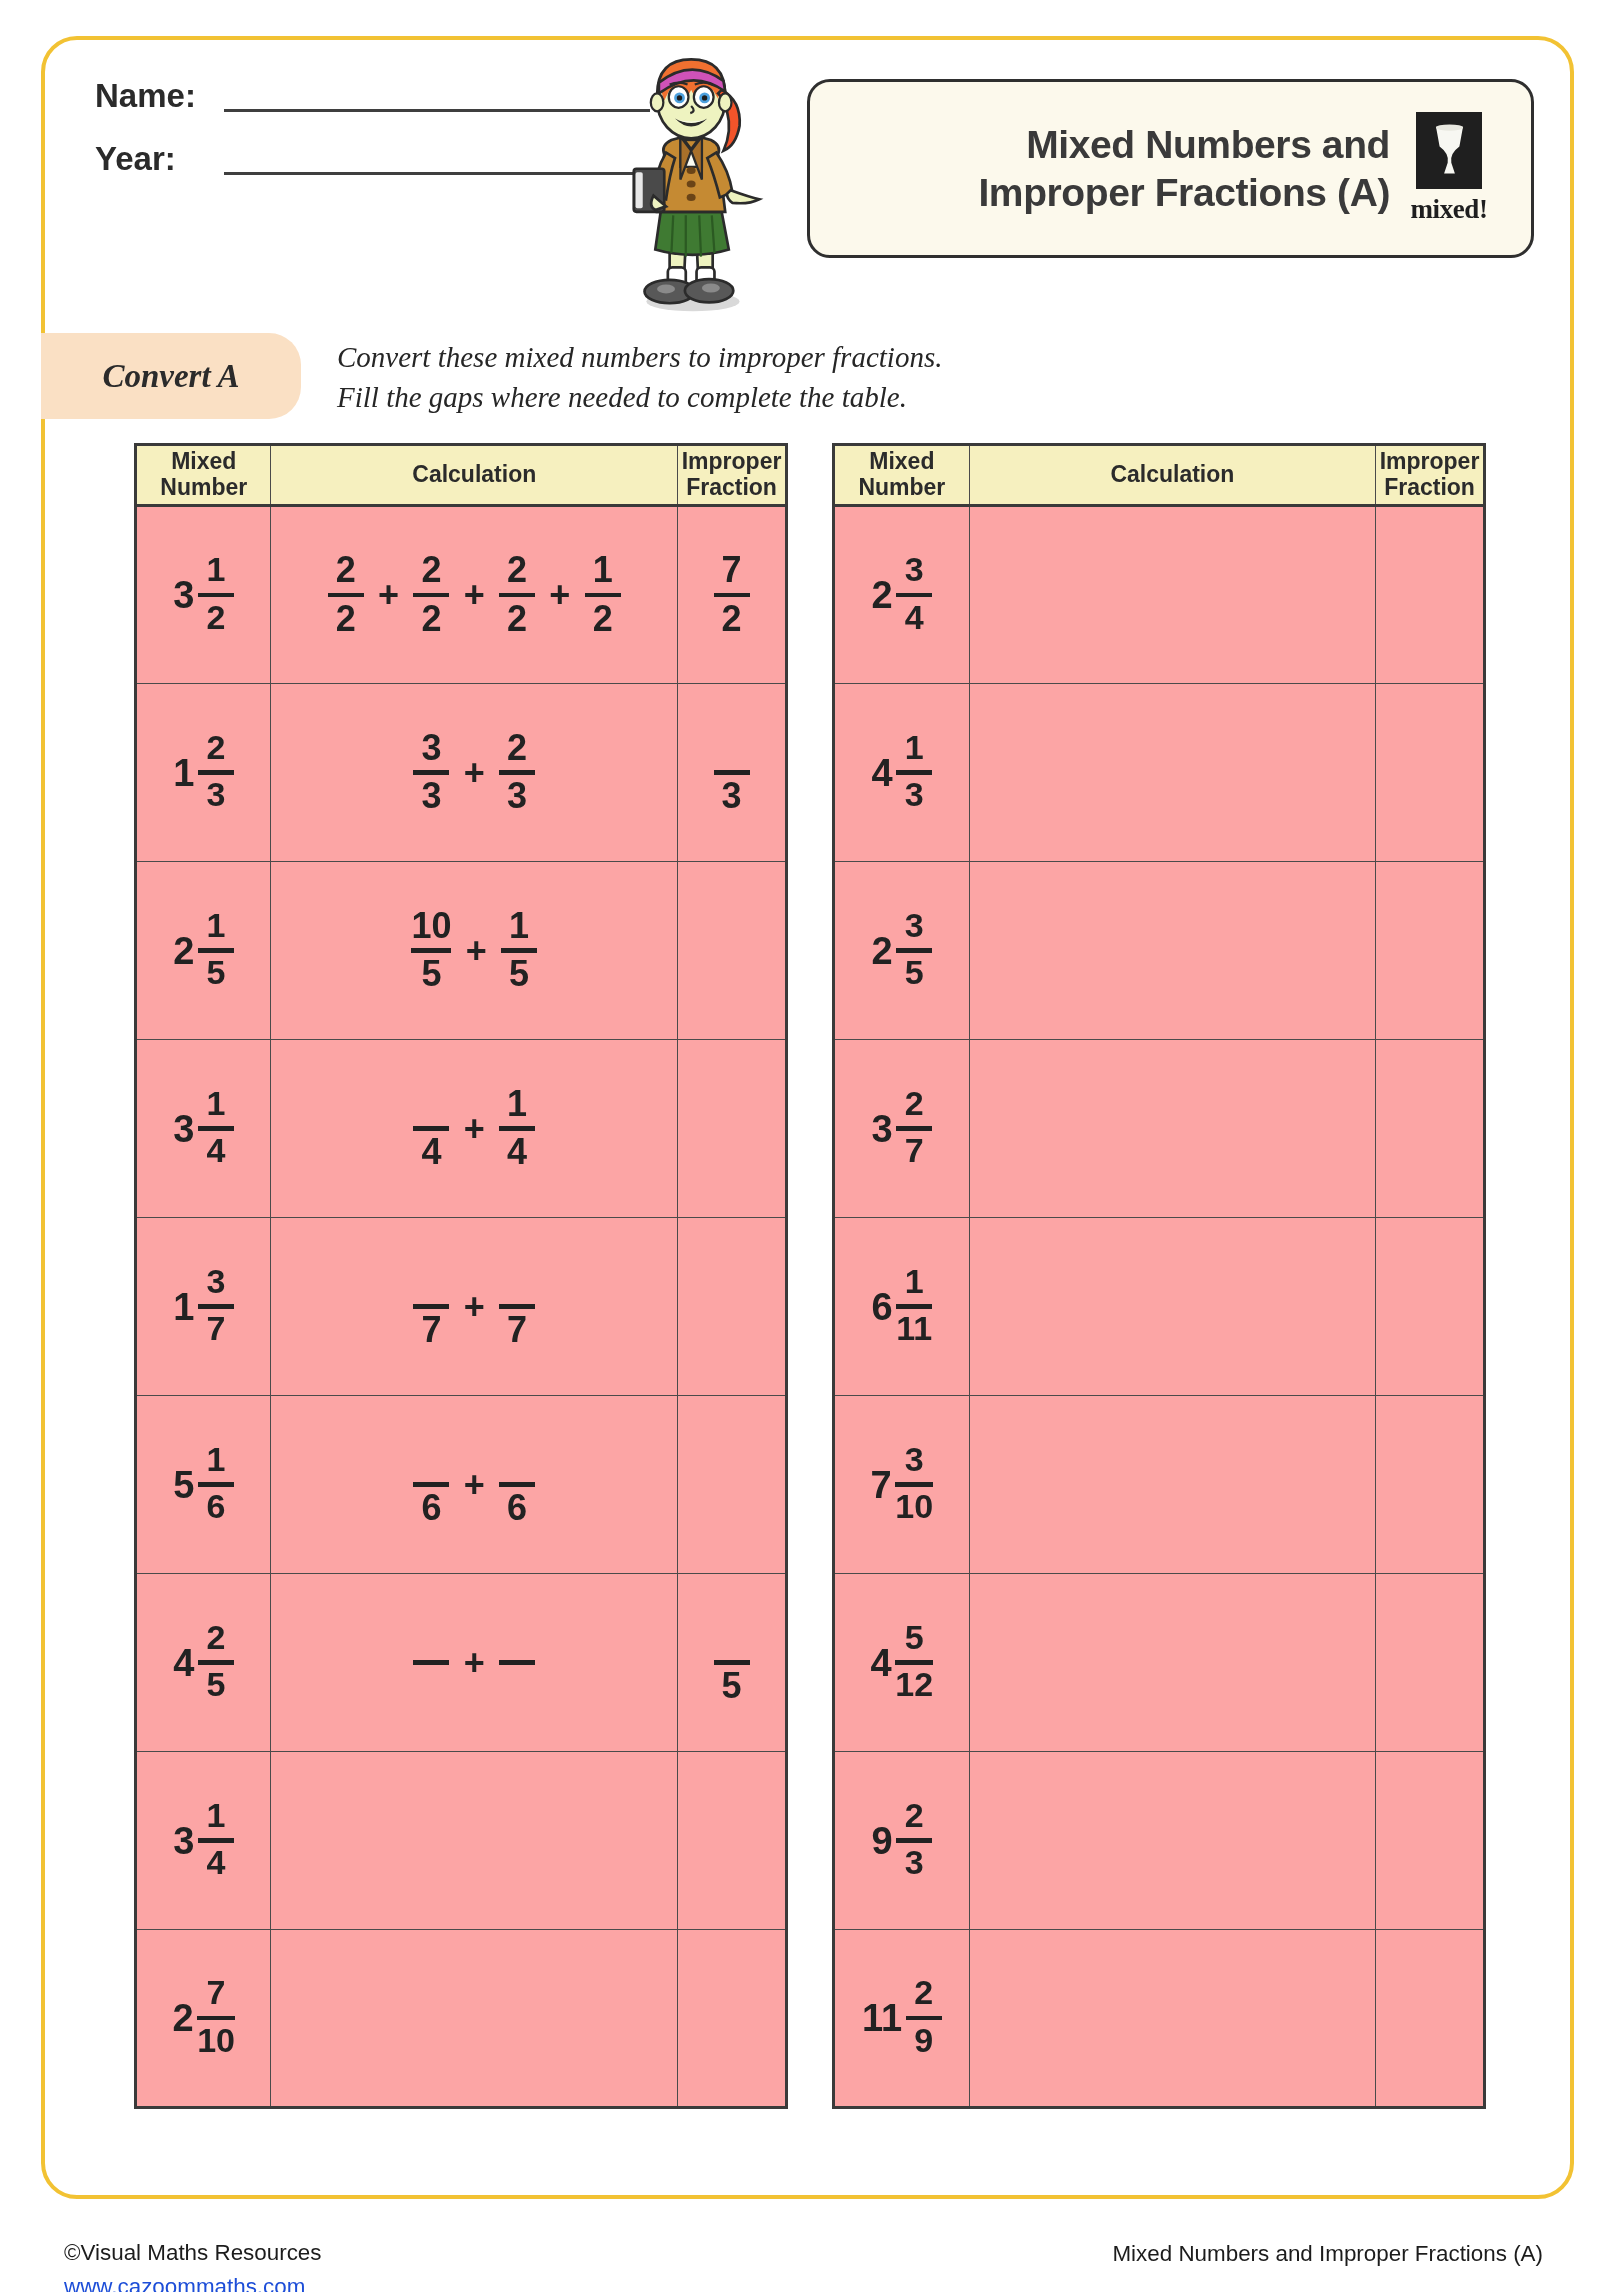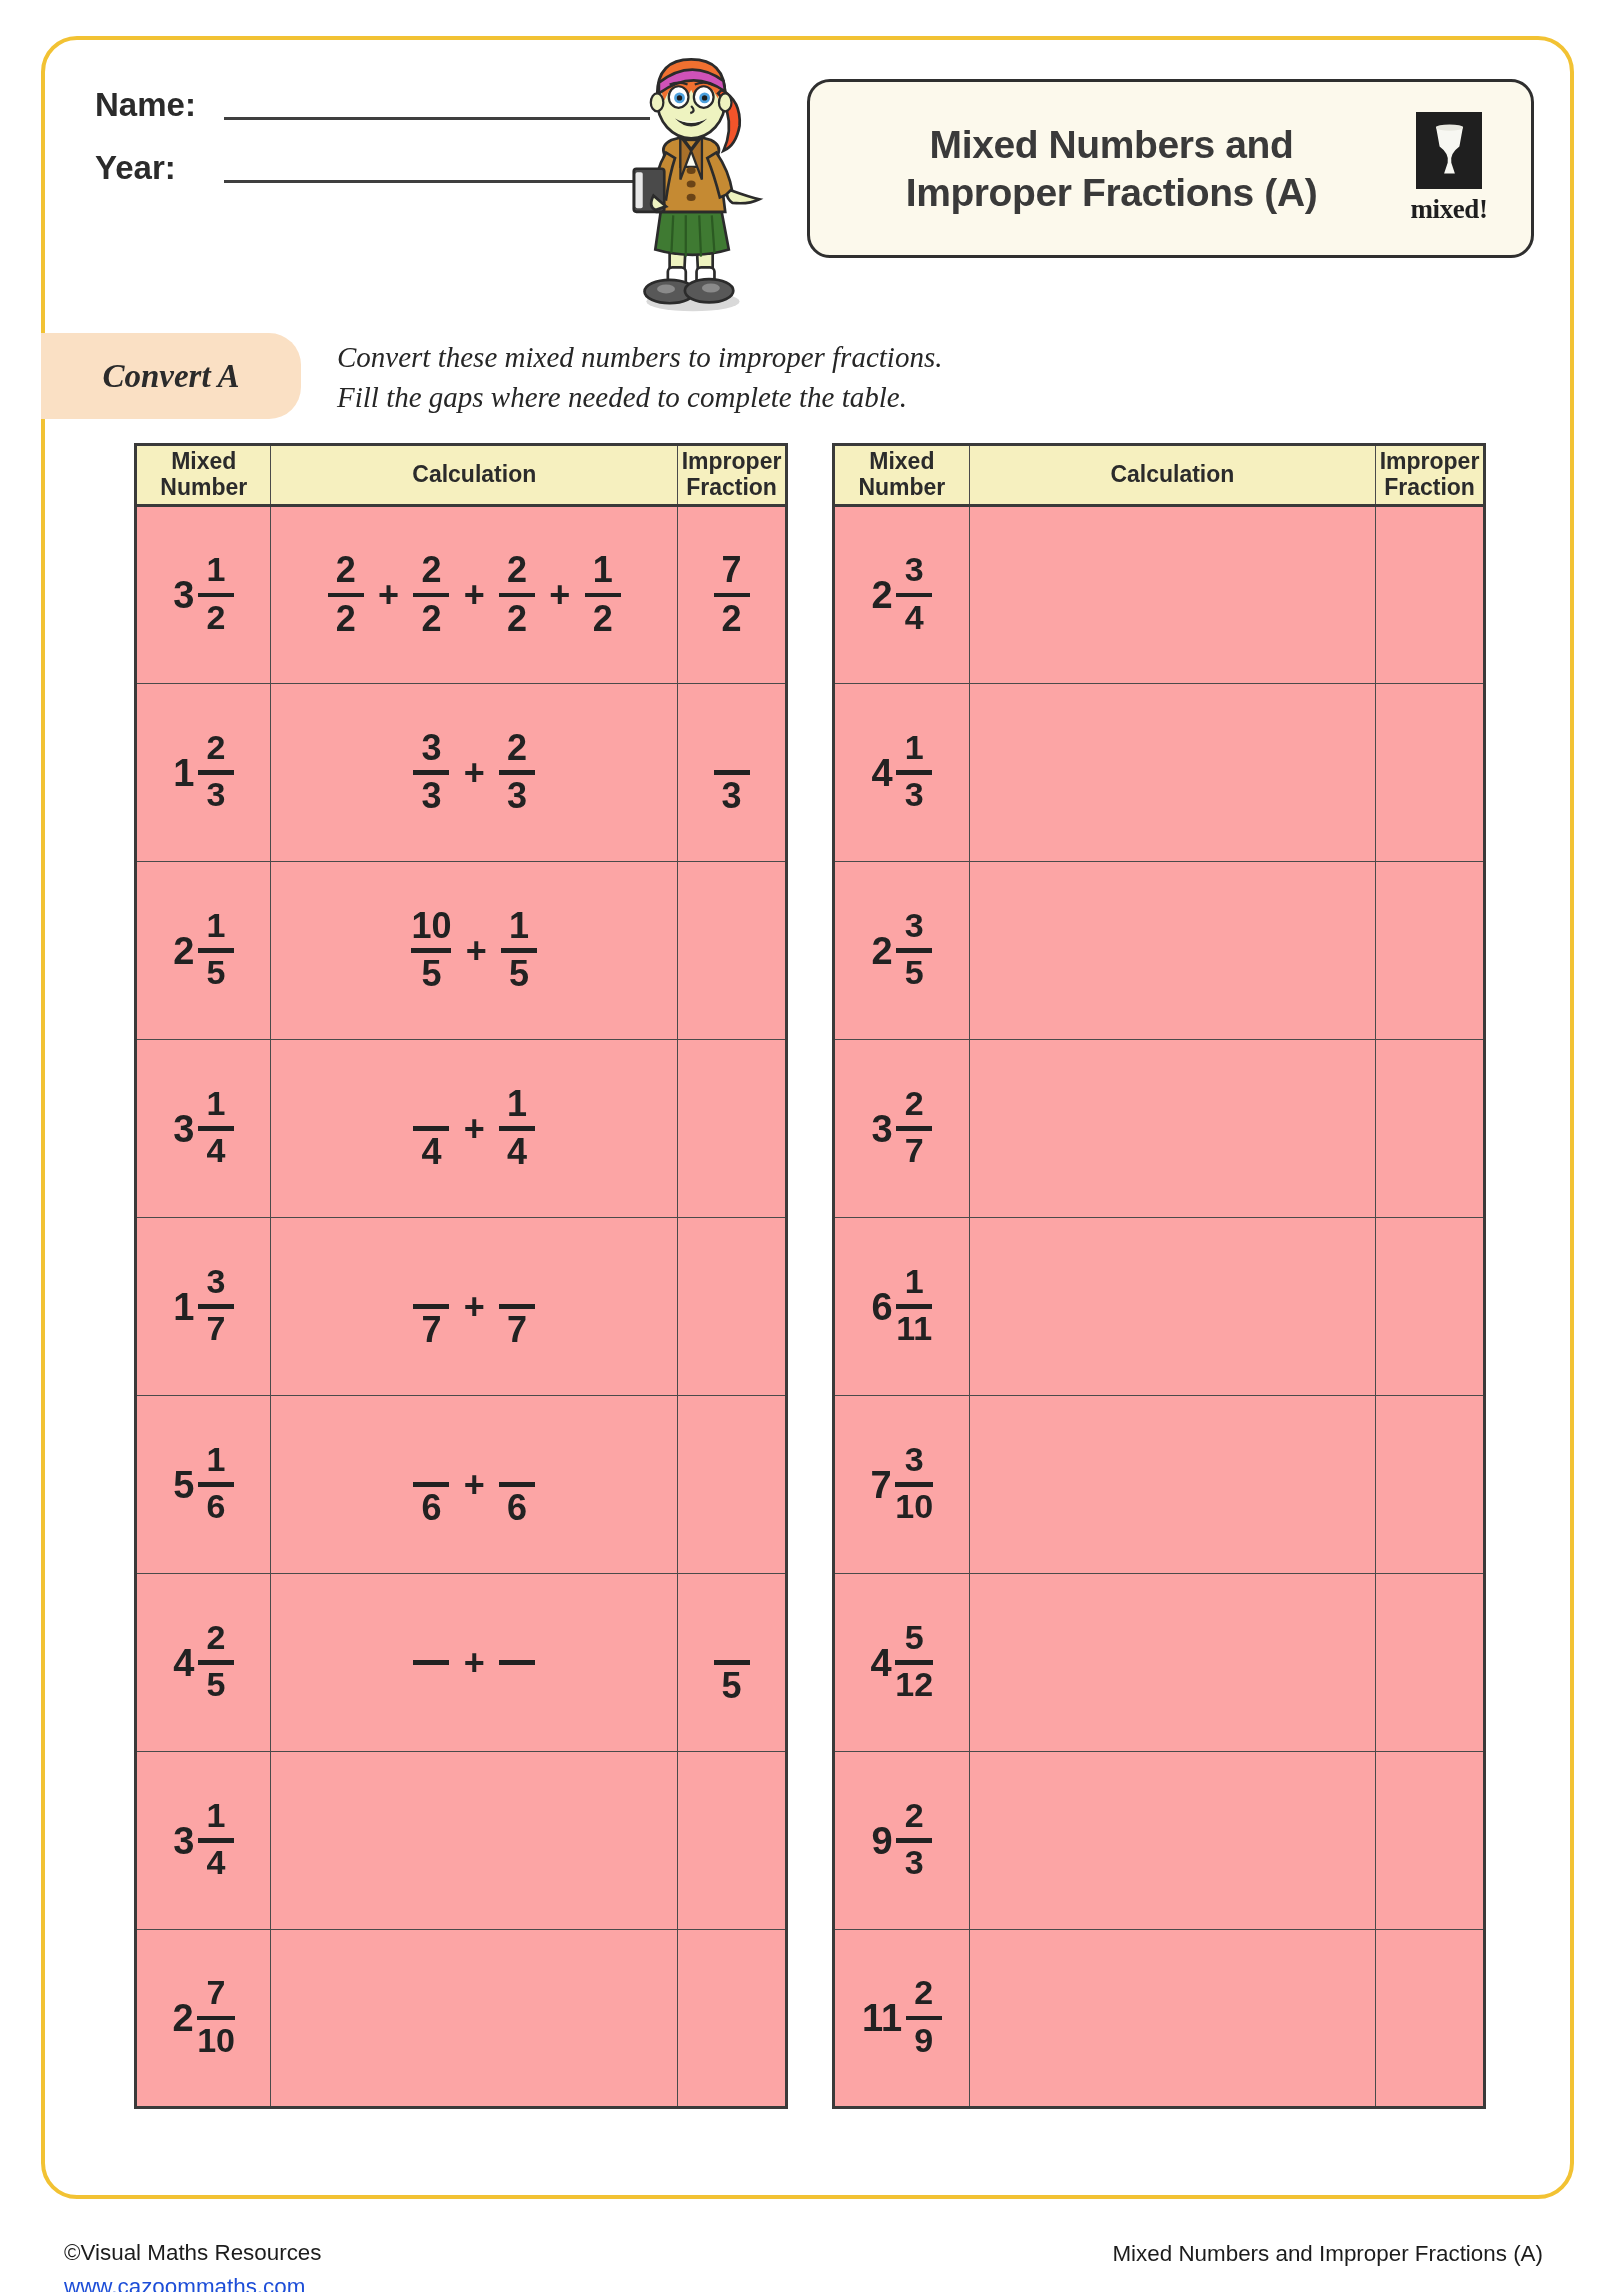--- a/index.html
+++ b/index.html
@@ -36,21 +36,21 @@
 
   .name-fields {
     position: absolute;
     left: 54px;
     top: 40px;
     width: 555px;
   }
 
   .field-row {
     display: flex;
-    align-items: center;
+    align-items: flex-start;
     height: 56px;
     margin-bottom: 7.2px;
   }
 
   .field-label {
     font-size: 33px;
     font-weight: bold;
     color: #2b2b2b;
     width: 116px;
     line-height: 39px;
@@ -84,21 +84,21 @@
     background: #fcf9ec;
     border: 3.6px solid #2f2f2f;
     border-radius: 23px;
     display: flex;
     align-items: center;
     padding: 0 23px;
   }
 
   .title-text {
     flex: 1;
-    text-align: center;
+    text-align: right;
     font-size: 39px;
     font-weight: bold;
     color: #3a3a3a;
     line-height: 1.22;
     letter-spacing: -0.4px;
   }
   .title-line { display: block; }
 
   .logo {
     width: 118px;

